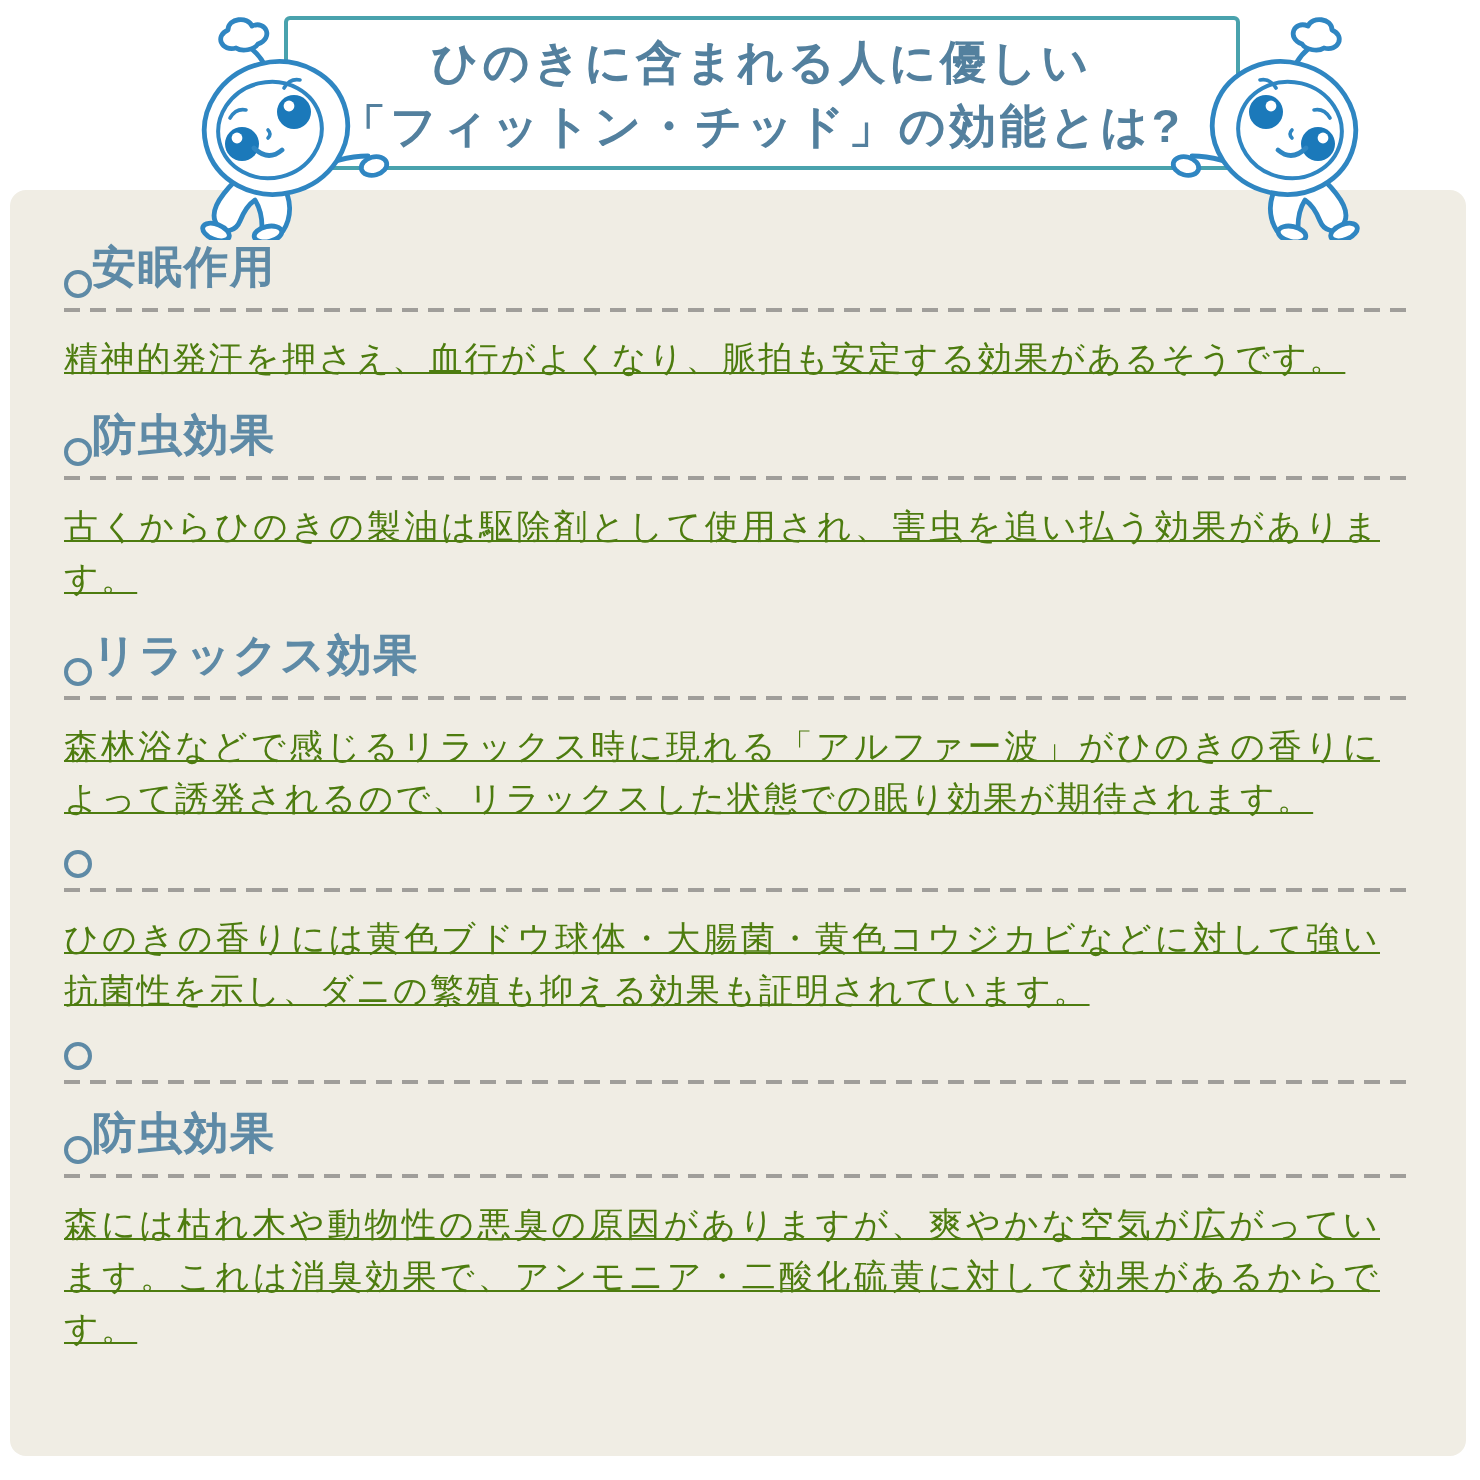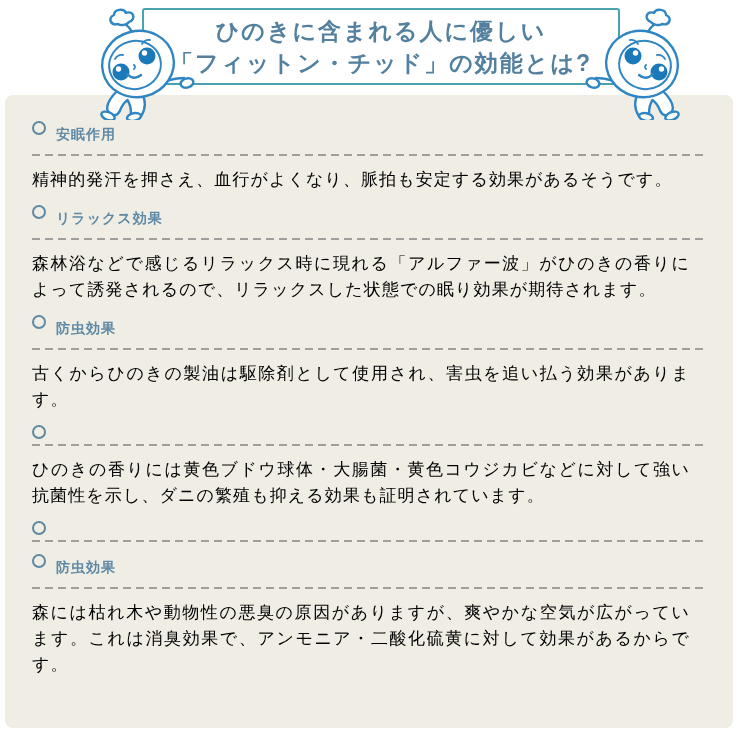--- a/index.html
+++ b/index.html
@@ -24,35 +24,35 @@
   .mascot.left{left:48px;}
   .mascot.right{left:562px;transform:scaleX(-1);}
   
   .panel{
     position:absolute;left:5px;top:95px;width:728px;height:633px;
     background:#f0ede4;border-radius:8px;box-sizing:border-box;
     padding:24px 27px 0 27px;overflow:hidden;
   }
   .effect{margin:0 0 10px 0;}
   .effect-heading{
-    margin:0;display:flex;align-items:flex-start;gap:10px;
-    color:#5e8aa6;font-size:14px;font-weight:bold;line-height:30px;
+    margin:0;display:flex;align-items:flex-end;
+    color:#5e8aa6;font-size:22px;font-weight:bold;line-height:30px;
     letter-spacing:1px;
   }
   .ring{
     width:14px;height:14px;border:2.5px solid #5e8aa6;border-radius:50%;
     flex:0 0 auto;box-sizing:border-box;margin-top:2px;
   }
   .dash{
     height:2px;margin-top:5px;
     background:repeating-linear-gradient(90deg,#a09e9a 0 8px,transparent 8px 13px);
   }
   .effect-body{
-    margin:11px 16px 0 0;color:#000000;font-size:17px;line-height:26px;
-    letter-spacing:1.1px;text-align:justify;
+    margin:11px 16px 0 0;color:#4d7c0f;font-size:17px;line-height:26px;
+    letter-spacing:1.1px;text-align:justify;text-decoration:underline;
   }
   
   .mline{stroke:#2f86c2;stroke-width:2.4;stroke-linecap:round;stroke-linejoin:round;fill:none;}
   .mfill{stroke:#2f86c2;stroke-width:2.4;stroke-linecap:round;stroke-linejoin:round;fill:#ffffff;}
 </style>
 </head>
 <body>
 
 <div class="stage">
 
@@ -109,33 +109,33 @@
         <span class="ring"></span>
         <span>安眠作用</span>
       </h2>
       <div class="dash"></div>
       <p class="effect-body">精神的発汗を押さえ、血行がよくなり、脈拍も安定する効果があるそうです。</p>
     </section>
 
     <section class="effect">
       <h2 class="effect-heading">
         <span class="ring"></span>
-        <span>リラックス効果</span>
+        <span>防虫効果</span>
       </h2>
       <div class="dash"></div>
-      <p class="effect-body">森林浴などで感じるリラックス時に現れる「アルファー波」がひのきの香りによって誘発されるので、リラックスした状態での眠り効果が期待されます。</p>
+      <p class="effect-body">古くからひのきの製油は駆除剤として使用され、害虫を追い払う効果があります。</p>
     </section>
 
     <section class="effect">
       <h2 class="effect-heading">
         <span class="ring"></span>
-        <span>防虫効果</span>
+        <span>リラックス効果</span>
       </h2>
       <div class="dash"></div>
-      <p class="effect-body">古くからひのきの製油は駆除剤として使用され、害虫を追い払う効果があります。</p>
+      <p class="effect-body">森林浴などで感じるリラックス時に現れる「アルファー波」がひのきの香りによって誘発されるので、リラックスした状態での眠り効果が期待されます。</p>
     </section>
 
     <section class="effect">
       <h2 class="effect-heading">
         <span class="ring"></span>
       </h2>
       <div class="dash"></div>
       <p class="effect-body">ひのきの香りには黄色ブドウ球体・大腸菌・黄色コウジカビなどに対して強い抗菌性を示し、ダニの繁殖も抑える効果も証明されています。</p>
     </section>
 

